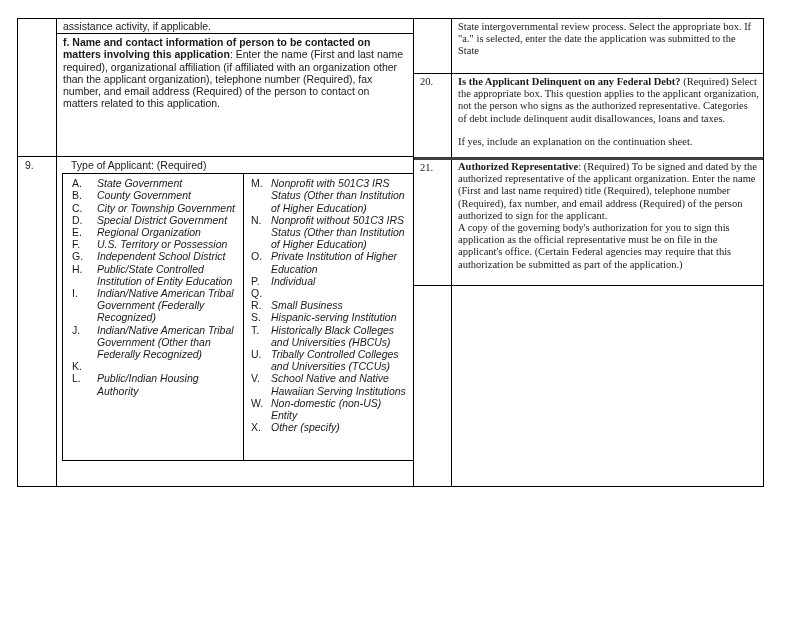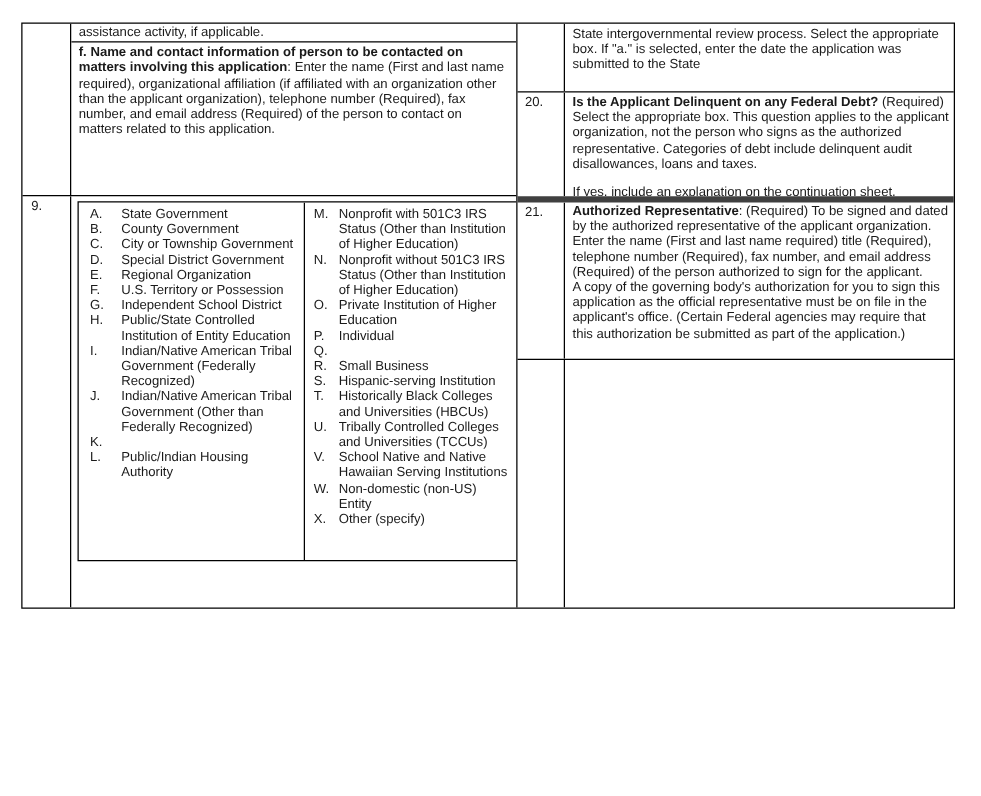--- a/index.html
+++ b/index.html
@@ -44,26 +44,26 @@
     display:flex;
     box-sizing:border-box;
     overflow:hidden;
   }
   .app-col { box-sizing:border-box; overflow:hidden; padding-top:3px; }
   .app-col-l { width:181px; flex:0 0 181px; border-right:1px solid #000; }
   .app-col-r { flex:1; }
   .app-item { display:flex; }
   .app-col-l .app-letter { flex:0 0 25px; margin-left:9px; }
   .app-col-r .app-letter { flex:0 0 20px; margin-left:7px; }
-  .app-label { flex:1; padding-right:4px; }
+  .app-label { flex:1; padding-right:4px;font-style:italic; }
 
   
-  .rh-row { display:flex; overflow:hidden; }
+  .rh-row { display:flex; overflow:hidden;font-family:Liberation Serif, serif; }
   .rh-r0   { height:54px;  flex:0 0 54px;  border-bottom:1px solid #000; }
-  .rh-r20  { height:83px;  flex:0 0 83px;  border-bottom:5px solid #404040; }
+  .rh-r20  { height:83px;  flex:0 0 83px;  border-bottom:3px solid #404040; }
   .rh-r21  { height:125px; flex:0 0 125px; border-bottom:1px solid #000; }
   .rh-rempty { flex:1; }
   .rh-content { flex:1; padding:2px 4px 0 6px; overflow:hidden; }
   .rh-r21 .rh-content { padding-top:1px; }
 
   .b { font-weight:bold; }
   .note-spacer { height:11px; }
 </style>
 </head>
 <body>
@@ -82,20 +82,21 @@
             <span class="b">f. Name and contact information of person to be contacted on matters involving this application</span><span>: Enter the name (First and last name required), organizational affiliation (if affiliated with an organization other than the applicant organization), telephone number (Required), fax number, and email address (Required) of the person to contact on matters related to this application.</span>
           </div>
         </div>
       </div>
 
       <div class="lh-row9">
         <div class="num-col">
           <span>9.</span>
         </div>
         <div class="row9-content">
+          <div class="row9-title1">Type of Applicant: (Required)</div>
           <div class="applicant-table">
             <div class="app-col app-col-l">
                 <div class="app-item">
                   <span class="app-letter">A.</span>
                   <div class="app-label">
                     <div>State Government</div>
                   </div>
                 </div>
                 <div class="app-item">
                   <span class="app-letter">B.</span>

